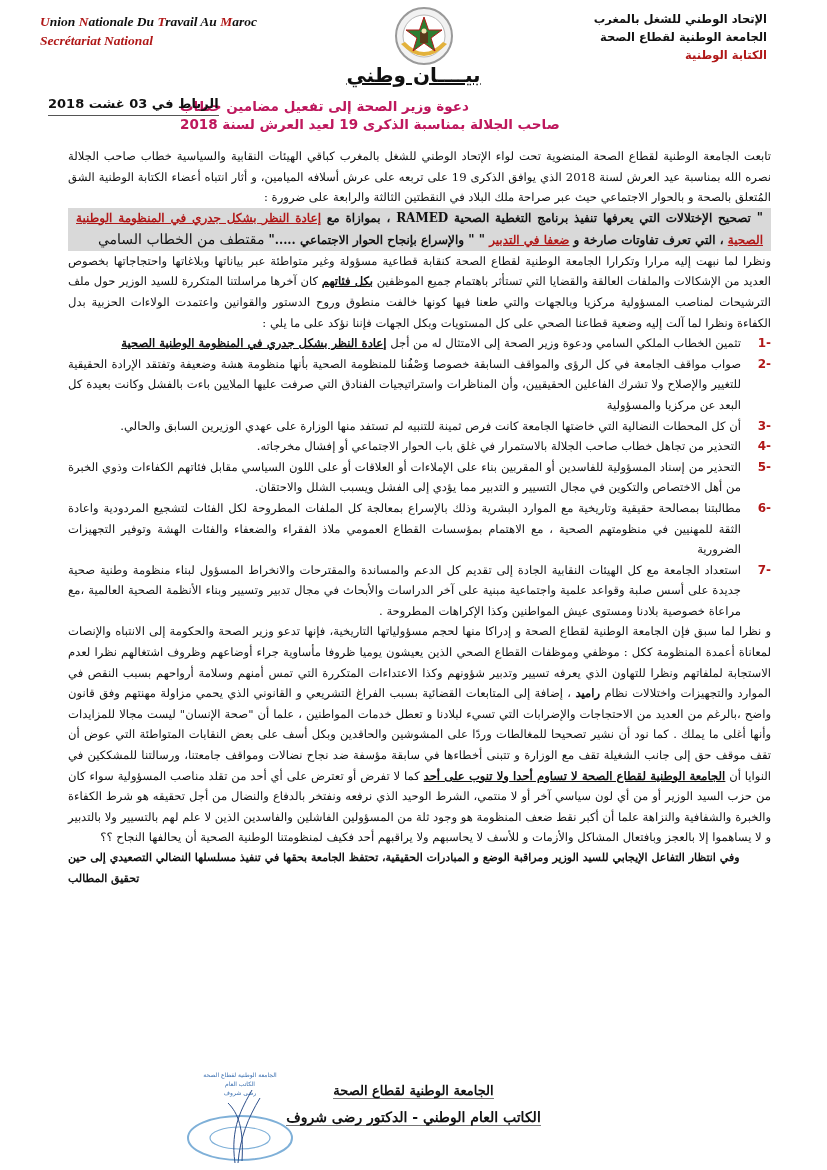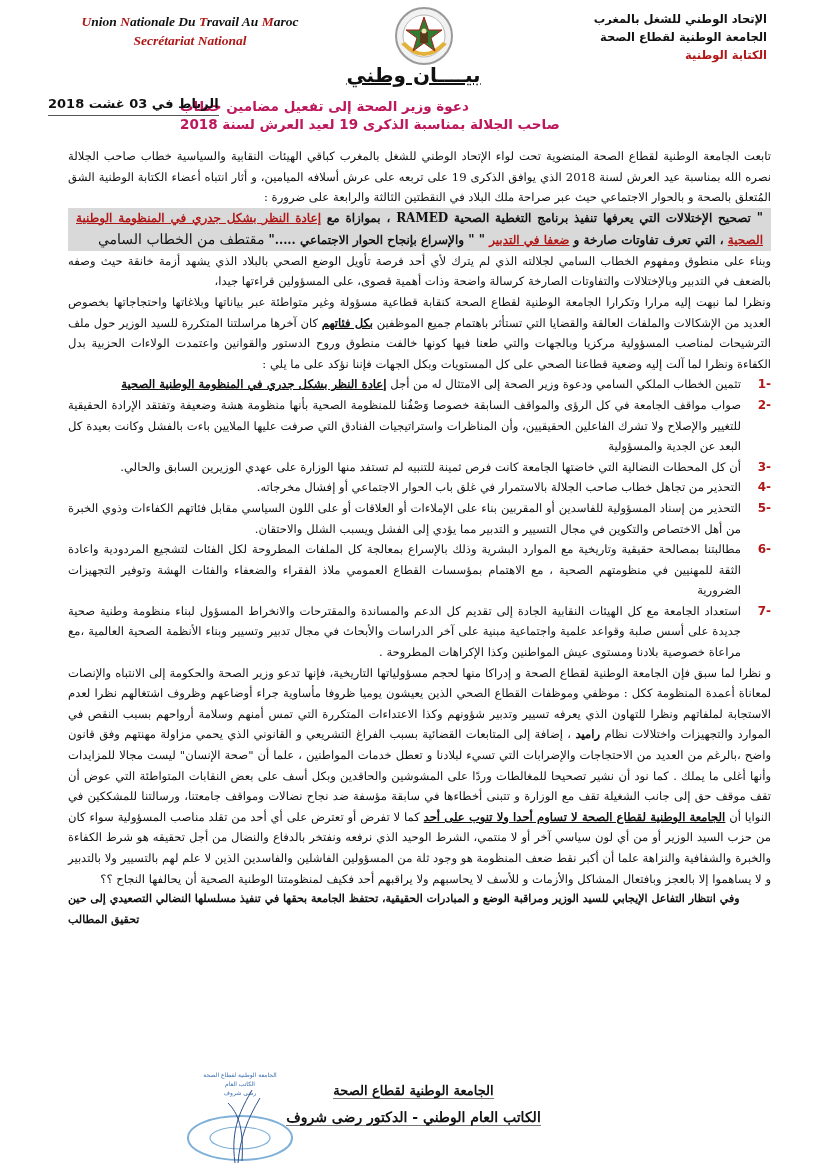--- a/index.html
+++ b/index.html
@@ -1,17 +1,17 @@
 <!DOCTYPE html>
 <html><head>
 <meta charset="utf-8">
 <style>
   html, body { margin:0; padding:0; background:#ffffff; }
   body { width:827px; height:1170px; position:relative; overflow:hidden; color:#111; font-family:"DejaVu Serif", serif; }
-  .hdr-fr { position:absolute; left:40px; top:12px; width:300px; text-align:center; font-family:"Liberation Serif", serif; font-style:italic; font-weight:bold; font-size:13.5px; line-height:19px; }
+  .hdr-fr { position:absolute; left:40px; top:12px; width:300px; font-family:"Liberation Serif", serif; font-style:italic; font-weight:bold; font-size:13.5px; line-height:19px; }
   .hdr-fr .red { color:#b01818; }
   .hdr-ar { position:absolute; right:60px; top:10px; width:220px; text-align:right; direction:rtl; font-family:"DejaVu Sans", sans-serif; font-weight:bold; font-size:11.5px; line-height:18px; }
   .hdr-ar .red { color:#b01818; }
   .logo { position:absolute; left:393px; top:6px; width:62px; height:62px; }
   .title { position:absolute; left:0; right:0; top:63px; text-align:center; direction:rtl; font-family:"DejaVu Sans", sans-serif; font-weight:bold; font-size:20px;text-decoration:underline; }
   .subtitle { position:absolute; left:180px; right:180px; top:97px; text-align:left; direction:rtl; color:#be185d; font-family:"DejaVu Sans", sans-serif; font-weight:bold; font-size:13.5px; line-height:18px; }
   .dateline { position:absolute; left:48px; top:96px; direction:rtl; font-family:"DejaVu Sans", sans-serif; font-weight:bold; font-size:13px; border-bottom:1px solid #555; padding-bottom:4px; }
   .body { position:absolute; left:36px; right:56px; top:146px; direction:rtl; text-align:justify; font-family:"DejaVu Serif", serif; font-size:11.6px; line-height:20.6px;margin-left:32px; }
   .body p { margin:0; }
   .quote { background:#d9d9d9; margin:2px -8px 2px -8px; padding:0 8px; font-weight:bold; font-size:12px; line-height:21px; }
@@ -59,34 +59,33 @@
 </div>
 <div class="dateline">الرباط في 03 غشت 2018</div>
 
 <div class="body">
   <p>تابعت الجامعة الوطنية لقطاع الصحة المنضوية تحت لواء الإتحاد الوطني للشغل بالمغرب كباقي الهيئات النقابية والسياسية  خطاب صاحب الجلالة نصره الله بمناسبة عيد العرش لسنة 2018 الذي يوافق الذكرى 19 على تربعه على عرش أسلافه الميامين، و أثار انتباه أعضاء الكتابة الوطنية  الشق المُتعلق بالصحة و بالحوار الاجتماعي حيث عبر صراحة ملك البلاد في النقطتين الثالثة والرابعة  على ضرورة :</p>
 
   <p class="quote">
     <span>" تصحيح الإختلالات التي يعرفها  تنفيذ برنامج التغطية الصحية  RAMED ، بموازاة مع </span><span class="red">إعادة النظر بشكل جدري في المنظومة الوطنية الصحية</span><span> ، التي تعرف تفاوتات صارخة و </span><span class="red">ضعفا في التدبير</span><span> "        " والإسراع بإنجاح الحوار الاجتماعي ....." </span><span class="src"> مقتطف من الخطاب السامي</span>
   </p>
 
-  <p>وبناء على منطوق ومفهوم الخطاب السامي لجلالته الذي لم يترك لأي أحد فرصة تأويل الوضع الصحي بالبلاد الذي يشهد أزمة خانقة  حيث وصفه بالضعف في التدبير وبالإختلالات والتفاوتات الصارخة كرسالة واضحة وذات أهمية قصوى، على المسؤولين قراءتها جيدا،</p>
 
   <p>
     <span>ونظرا لما نبهت إليه مرارا وتكرارا الجامعة الوطنية لقطاع الصحة كنقابة قطاعية مسؤولة وغير متواطئة عبر بياناتها وبلاغاتها واحتجاجاتها بخصوص العديد من الإشكالات والملفات العالقة والقضايا التي تستأثر باهتمام جميع الموظفين </span><span class="b-u">بكل فئاتهم</span><span>  كان آخرها مراسلتنا المتكررة للسيد الوزير حول ملف الترشيحات لمناصب المسؤولية مركزيا وبالجهات والتي طعنا فيها كونها خالفت منطوق وروح الدستور والقوانين  واعتمدت الولاءات الحزبية بدل الكفاءة ونظرا لما آلت إليه وضعية قطاعنا الصحي على كل المستويات وبكل الجهات فإننا نؤكد على ما يلي  :</span>
   </p>
 
   <ol class="items">
     <li>
         <span class="num">-1</span>
         <span class="txt"><span>تثمين الخطاب الملكي السامي ودعوة وزير الصحة إلى الامتثال له من أجل </span><span class="b-u">إعادة النظر بشكل جدري في المنظومة الوطنية الصحية</span></span>
       </li>
     <li>
         <span class="num">-2</span>
-        <span class="txt">صواب مواقف الجامعة في كل الرؤى والمواقف السابقة خصوصا وَصْفُنا للمنظومة الصحية بأنها منظومة هشة وضعيفة وتفتقد الإرادة الحقيقية للتغيير والإصلاح ولا تشرك الفاعلين الحقيقيين، وأن المناظرات واستراتيجيات الفنادق التي صرفت عليها الملايين باءت بالفشل وكانت بعيدة كل البعد عن الجدية والمسؤولية</span>
+        <span class="txt">صواب مواقف الجامعة في كل الرؤى والمواقف السابقة خصوصا وَصْفُنا للمنظومة الصحية بأنها منظومة هشة وضعيفة وتفتقد الإرادة الحقيقية للتغيير والإصلاح ولا تشرك الفاعلين الحقيقيين، وأن المناظرات واستراتيجيات الفنادق التي صرفت عليها الملايين باءت بالفشل وكانت بعيدة كل البعد عن مركزيا والمسؤولية</span>
       </li>
     <li>
         <span class="num">-3</span>
         <span class="txt">أن كل المحطات النضالية التي خاضتها الجامعة كانت فرص ثمينة للتنبيه لم تستفد منها الوزارة على عهدي الوزيرين السابق والحالي.</span>
       </li>
     <li>
         <span class="num">-4</span>
         <span class="txt">التحذير من تجاهل خطاب صاحب الجلالة بالاستمرار في غلق باب الحوار الاجتماعي أو إفشال مخرجاته.</span>
       </li>
     <li>

